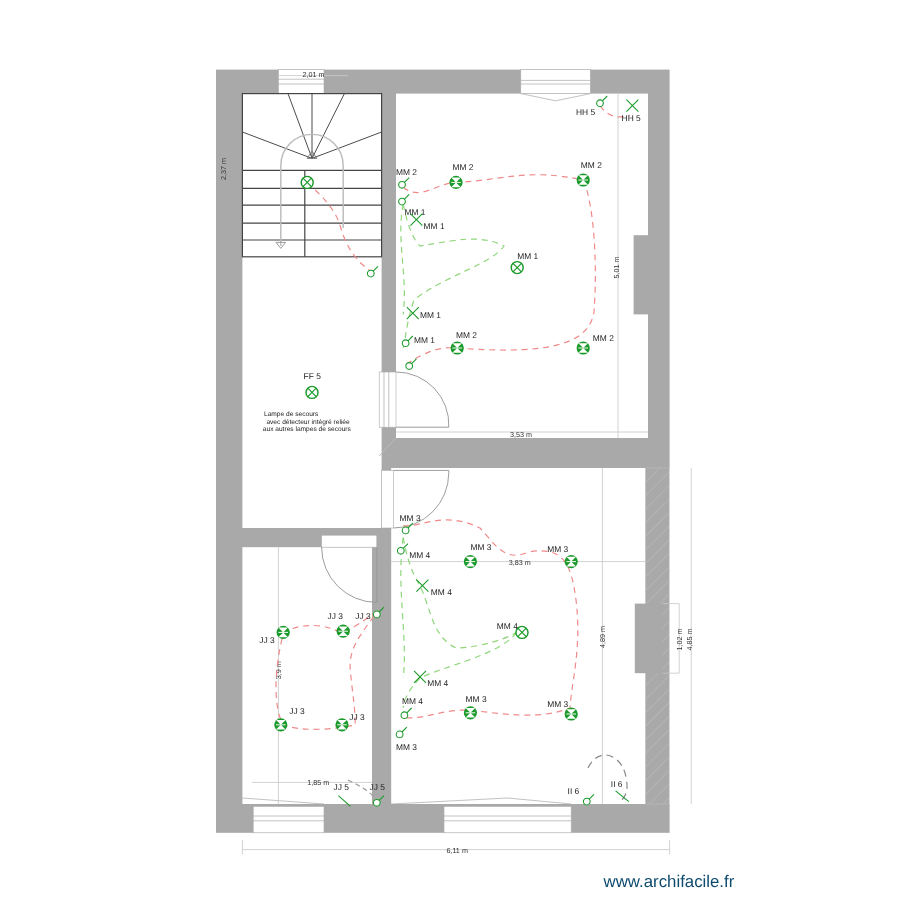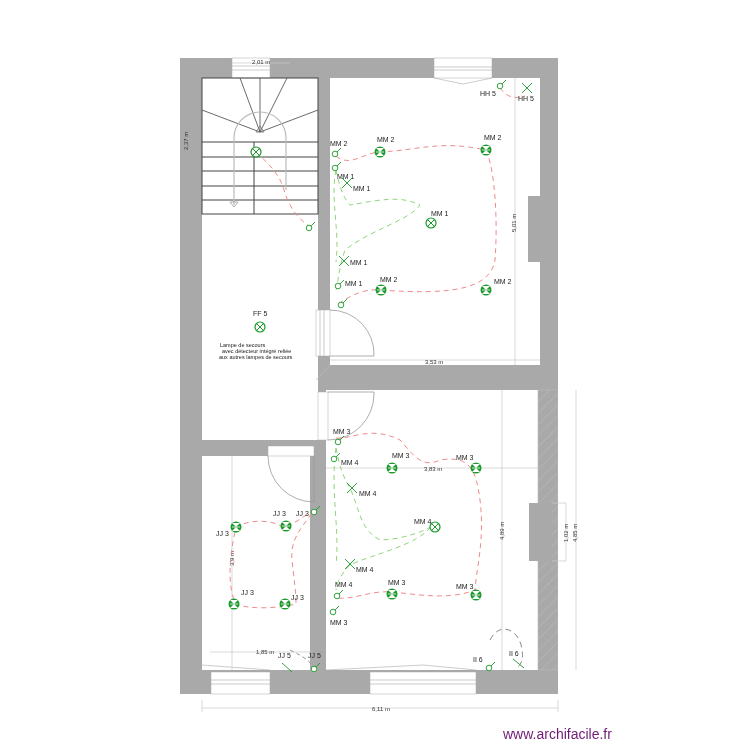--- a/index.html
+++ b/index.html
@@ -1,21 +1,21 @@
 <!DOCTYPE html>
 <html><head>
 <meta charset="utf-8">
 <style>
   html, body { margin:0; padding:0; background:#ffffff; }
   body { width:750px; height:750px; position:relative; overflow:hidden; font-family:"Liberation Sans", sans-serif; }
   #plan { position:absolute; left:0; top:0; width:750px; height:750px; }
   .lbl { font-family:"Liberation Sans", sans-serif; font-size:7px; fill:#222; }
   .dim { font-family:"Liberation Sans", sans-serif; font-size:6px; fill:#333; }
   .note { font-family:"Liberation Sans", sans-serif; font-size:5.5px; fill:#222; }
-  .wm { position:absolute; left:503px; top:726px; font-size:14px; color:#701a75; font-family:"Liberation Sans", sans-serif; }
+  .wm { position:absolute; left:503px; top:726px; font-size:14px; color:#0c4a6e; font-family:"Liberation Sans", sans-serif; }
 </style>
 </head>
 <body>
 
 <svg id="plan" viewBox="0 0 750 750" xmlns="http://www.w3.org/2000/svg">
   <defs>
     <pattern id="hatch" width="8" height="8" patternUnits="userSpaceOnUse" patternTransform="rotate(45)">
       <line x1="0" y1="0" x2="0" y2="8" stroke="#bbb" stroke-width="1"></line>
     </pattern>
     <g id="lamp">

